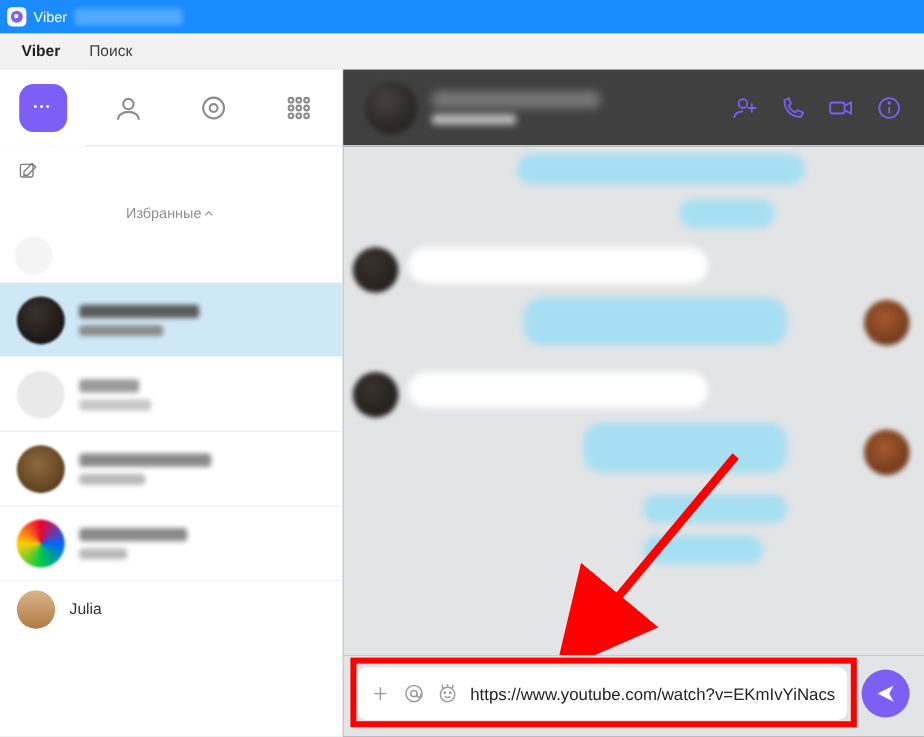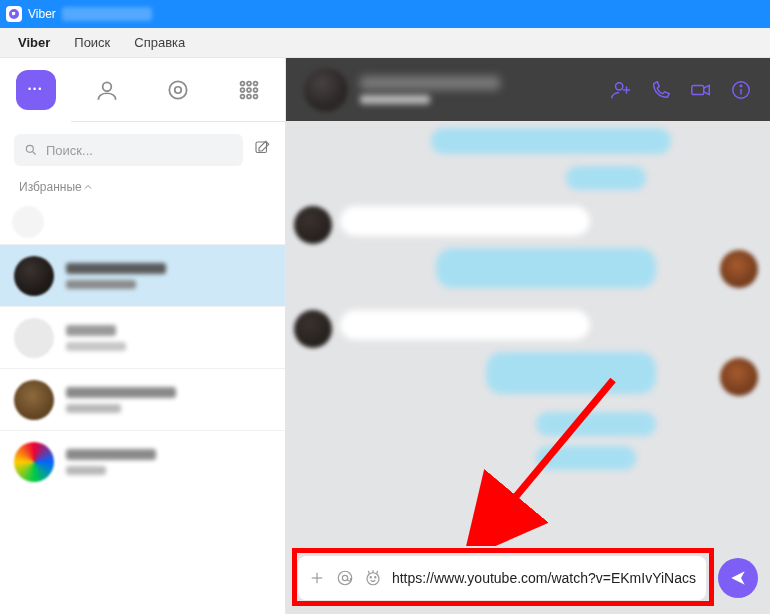--- a/index.html
+++ b/index.html
@@ -28,21 +28,21 @@
   .tab.active::after { content: ""; position: absolute; left: 0; right: 0; bottom: -1px; height: 2px; background: #fff; }
   .tab.inactive svg { fill: none; stroke: #8b8b8b; stroke-width: 1.6; }
   .chat-bubble { width: 40px; height: 40px; border-radius: 12px; background: #7d5ff5; display: flex; align-items: center; justify-content: center; }
   .chat-bubble span { color: #fff; font-size: 9px; letter-spacing: 2px; line-height: 1; }
 
   .search-row { display: flex; align-items: center; padding: 12px 14px 8px 14px; gap: 10px; }
   .search-box { flex: 1; height: 32px; background: #f2f3f5; border-radius: 6px; display: flex; align-items: center; padding: 0 10px; color: #9b9b9b; font-size: 13px; }
   .search-box svg { width: 14px; height: 14px; margin-right: 8px; stroke: #9b9b9b; fill: none; stroke-width: 2; }
   .compose-btn svg { width: 18px; height: 18px; stroke: #7b7b7b; fill: none; stroke-width: 1.5; }
 
-  .section-header { display: flex; align-items: center; justify-content: flex-start; padding: 6px 19px; font-size: 12px; color: #8e8e8e; }
+  .section-header { display: flex; align-items: center; justify-content: center; padding: 6px 19px; font-size: 12px; color: #8e8e8e; }
   .section-header svg { width: 12px; height: 12px; stroke: #8e8e8e; fill: none; stroke-width: 2; }
 
   .fav-row { height: 44px; display: flex; align-items: center; padding: 0 12px; }
   .fav-avatar { width: 32px; height: 32px; border-radius: 50%; background: #f4f4f4; filter: blur(1px); }
 
   .chat-list { flex: 1; overflow: hidden; }
   .chat-item { height: 62px; display: flex; align-items: center; padding: 0 14px; gap: 12px; border-top: 1px solid #f0f0f0; }
   .chat-item.selected { background: #cfe8f7; }
   .chat-item .avatar { width: 40px; height: 40px; border-radius: 50%; background-size: cover; background-position: center; }
   .chat-item .lines { flex: 1; }
@@ -86,21 +86,20 @@
         <path d="M8 7h8v7a3 3 0 0 1-3 3h-2l-3 3v-3a3 3 0 0 1-3-3V7z" fill="#fff" transform="scale(0.6) translate(8 6)"></path>
       </svg>
   </div>
   <span>Viber</span>
   <div class="blur-strip"></div>
 </div>
 
 <div class="menubar">
   <div class="menuitem first">Viber</div>
   <div class="menuitem">Поиск</div>
-  <div class="menuitem">Справка</div>
 </div>
 
 <div class="main">
 
   <div class="left">
     <div class="tabs">
       <div class="tab active chat-active">
         <div class="chat-bubble">
             <span>•••</span>
           </div>
@@ -126,27 +125,20 @@
             <circle cx="12" cy="12" r="1.8"></circle>
             <circle cx="18" cy="12" r="1.8"></circle>
           <circle cx="6" cy="18" r="1.8"></circle>
             <circle cx="12" cy="18" r="1.8"></circle>
             <circle cx="18" cy="18" r="1.8"></circle>
         </svg>
       </div>
     </div>
 
     <div class="search-row">
-      <div class="search-box">
-        <svg viewBox="0 0 24 24">
-            <circle cx="10" cy="10" r="6"></circle>
-            <line x1="15" y1="15" x2="20" y2="20"></line>
-          </svg>
-        <span>Поиск...</span>
-      </div>
       <div class="compose-btn">
         <svg viewBox="0 0 24 24">
             <rect x="4" y="4" width="14" height="14" rx="2"></rect>
             <path d="M17 3l4 4-9 9H8v-4z"></path>
           </svg>
       </div>
     </div>
 
     <div class="section-header">
       <span>Избранные</span>
@@ -178,20 +170,26 @@
         <div class="lines">
           <div class="line1" style="background:#8a8a8a; width:110px;"></div>
           <div class="line2" style="background:#b8b8b8; width:55px;"></div>
         </div>
       </div>
       <div class="chat-item">
         <div class="avatar" style="background: conic-gradient(#e03, #06f, #0c4, #fc0, #e03); filter: blur(1px);"></div>
         <div class="lines">
           <div class="line1" style="background:#8a8a8a; width:90px;"></div>
           <div class="line2" style="background:#b8b8b8; width:40px;"></div>
+        </div>
+      </div>
+      <div class="chat-item" style="height:48px;">
+        <div class="avatar" style="width:32px;height:32px;background: linear-gradient(#d9b58a, #b07a45);"></div>
+        <div class="lines">
+          <div style="font-size:13px;color:#333;">Julia</div>
         </div>
       </div>
     </div>
   </div>
 
   <div class="right">
     <div class="chat-header">
       <div class="avatar"></div>
       <div>
         <div class="title-blur"></div>

